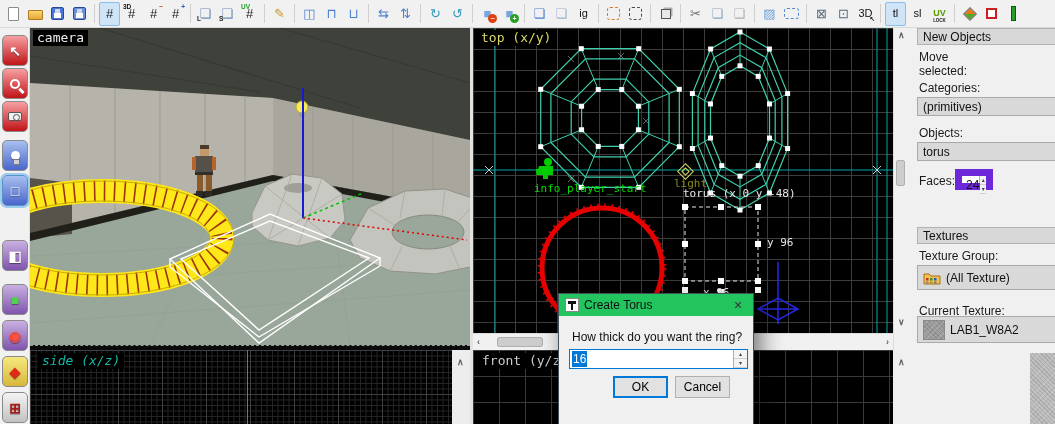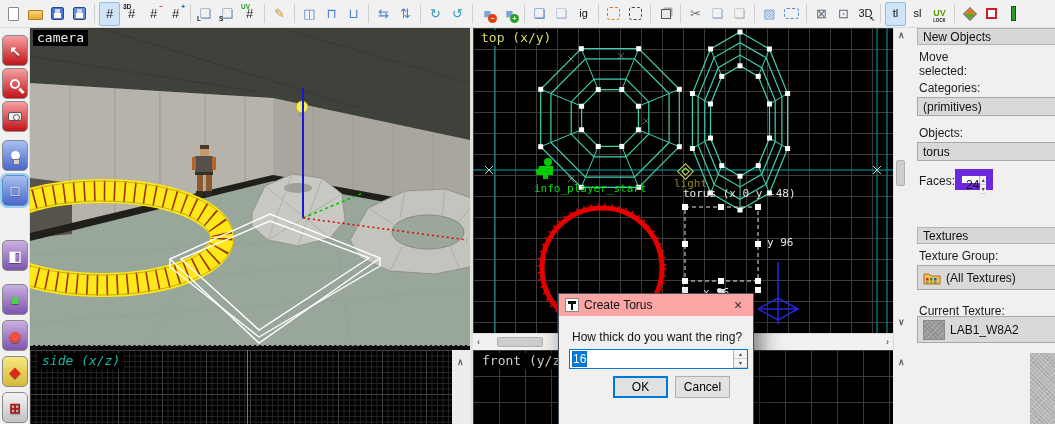--- a/index.html
+++ b/index.html
@@ -93,21 +93,21 @@
   .spin{position:absolute;background:#fff;border:7px solid #6d28d9;display:flex;}
   .spin .val{flex:1;padding:2px 0 0 4px;font-size:12px;}
   .spin .btns{width:13px;display:flex;flex-direction:column;border-left:1px solid #b0b0b0;}
   .spin .btns span{flex:1;background:#f2f2f2;border-bottom:1px solid #d0d0d0;font-size:6px;line-height:8px;
                    text-align:center;color:#444;}
   .tex-thumb{width:22px;height:20px;border:1px solid #8a8a8a;flex:0 0 auto;}
 
   
   #dialog{position:absolute;left:558px;top:293px;width:196px;height:140px;background:#f0f0f0;
           border:1px solid #44505c;box-shadow:6px 10px 22px rgba(0,0,0,.55);z-index:20;}
-  #dlg-title{position:absolute;left:0;top:0;right:0;height:22px;background:#fca5a5;display:flex;align-items:center;}
+  #dlg-title{position:absolute;left:0;top:0;right:0;height:22px;background:#22c55e;display:flex;align-items:center;}
   #dlg-title .ttl{font-size:12px;margin-left:5px;}
   #dlg-icon{width:14px;height:14px;margin-left:6px;border:1px solid #888;background:#fff;position:relative;flex:0 0 auto;}
   #dlg-icon::after{content:"";position:absolute;left:2px;top:2px;width:8px;height:3px;background:#111;}
   #dlg-icon::before{content:"";position:absolute;left:5px;top:4px;width:2px;height:7px;background:#111;}
   #dlg-close{margin-left:auto;width:30px;height:22px;border:0;background:transparent;font-size:14px;line-height:20px;color:#333;padding:0;}
   #dlg-prompt{position:absolute;left:13px;top:36px;font-size:12px;}
   #dlg-input{position:absolute;left:10px;top:55px;width:179px;height:20px;background:#fff;border:1px solid #0078d7;display:flex;}
   #dlg-input .sel{margin:1px 0 0 2px;background:#0078d7;color:#fff;font-size:12px;padding:1px 1px;height:16px;}
   #dlg-input .btns{margin-left:auto;width:14px;display:flex;flex-direction:column;border-left:1px solid #b0b0b0;}
   #dlg-input .btns span{flex:1;background:#f4f4f4;border-bottom:1px solid #d0d0d0;font-size:6px;line-height:8px;text-align:center;color:#444;}
@@ -594,21 +594,21 @@
     <div class="rp-combo" style="top:237px;height:25px;">
       <svg width="18" height="14" viewBox="0 0 18 14">
         <path d="M1 3 h5 l2 2 h9 v8 h-16 z" fill="#f3c14f" stroke="#a87018" stroke-width="1"></path>
         <rect x="3" y="7" width="2.5" height="2.5" fill="#d03020"></rect>
           <rect x="7" y="7" width="2.5" height="2.5" fill="#2a9a2a"></rect>
         <rect x="11" y="7" width="2.5" height="2.5" fill="#2858c8"></rect>
           <rect x="3" y="10.5" width="2.5" height="2" fill="#888"></rect>
         <rect x="7" y="10.5" width="2.5" height="2" fill="#b89020"></rect>
           <rect x="11" y="10.5" width="2.5" height="2" fill="#777"></rect>
       </svg>
-      <span>(All Textures)</span>
+      <span>(All Texture)</span>
     </div>
     <div class="rp-label" style="top:260px;margin-top:16px;">Current Texture:</div>
     <div class="rp-combo" style="top:288px;height:27px;">
       <div class="tex-thumb noise" style="background-color:#9c9c9c;"></div>
       <span>LAB1_W8A2</span>
     </div>
   </div>
 
   <div id="dialog">
     <div id="dlg-title">

